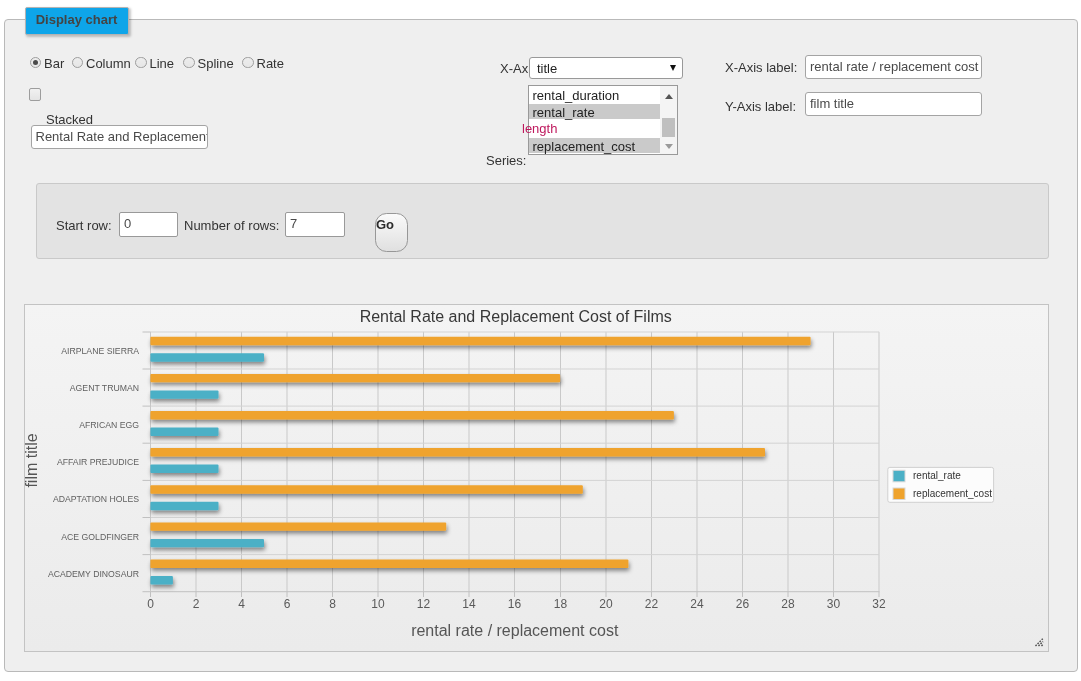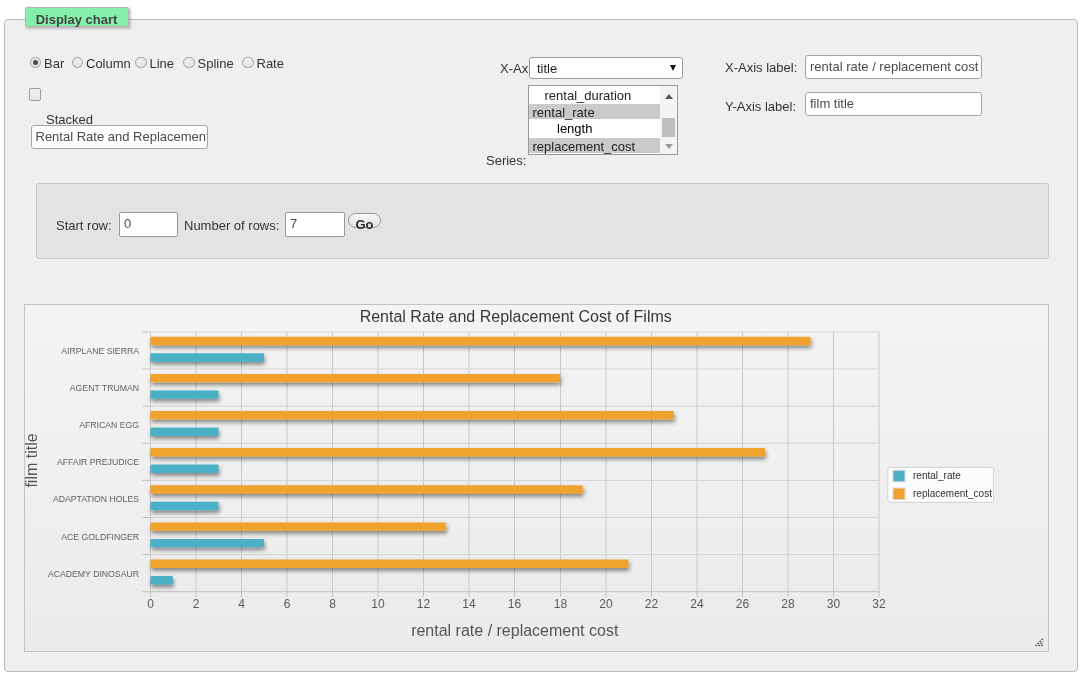--- a/index.html
+++ b/index.html
@@ -9,21 +9,21 @@
 .input { position:absolute; background:#fff; border:1px solid #a4a4a4; border-radius:3px; font-size:13px; color:#4a4a4a; overflow:hidden; white-space:nowrap; line-height:22px; padding-left:4px; }
 .radio { position:absolute; width:11.5px; height:11.5px; border:1px solid #9d9d9d; border-radius:50%; background:linear-gradient(#ededed,#e6e6e6); }
 .radio.on::after { content:""; position:absolute; left:2.25px; top:2.25px; width:5px; height:5px; border-radius:50%; background:#4a4a4a; }
 .check { position:absolute; width:12.5px; height:12.5px; border:1px solid #9d9d9d; border-radius:2px; background:linear-gradient(#f1f1f1,#e4e4e4); }
 </style>
 </head>
 <body>
 
 <div class="abs" style="left:4px; top:19px; width:1074px; height:653px; background:#efefef; border:1px solid #b9b9b9; border-radius:4px;"></div>
 
-<div class="abs" style="left:24.5px; top:7px; width:104px; height:20px; background:#86efac; border:1px solid #b3b3b3; border-radius:2px; box-shadow:1.5px 1.5px 2.5px rgba(0,0,0,0.22); font-size:13px; font-weight:bold; color:#444; text-align:center; line-height:24px;">Display chart</div>
+<div class="abs" style="left:24.5px; top:7px; width:104px; height:28px; background:#0ea5e9; border:1px solid #b3b3b3; border-radius:2px; box-shadow:1.5px 1.5px 2.5px rgba(0,0,0,0.22); font-size:13px; font-weight:bold; color:#444; text-align:center; line-height:24px;">Display chart</div>
 
 <div class="radio on" style="left:29.5px; top:56.5px;"></div>
 <div class="txt" style="left:44px; top:56px;">Bar</div>
 <div class="radio" style="left:71.5px; top:56.5px;"></div>
 <div class="txt" style="left:86px; top:56px;">Column</div>
 <div class="radio" style="left:135px; top:56.5px;"></div>
 <div class="txt" style="left:149.5px; top:56px;">Line</div>
 <div class="radio" style="left:183px; top:56.5px;"></div>
 <div class="txt" style="left:197.5px; top:56px;">Spline</div>
 <div class="radio" style="left:242px; top:56.5px;"></div>
@@ -36,41 +36,41 @@
 
 <div class="txt" style="left:486px; top:61px;margin-left:14px;">X-Axis:</div>
 <div class="abs" style="left:528.5px; top:57px; width:154px; height:22px; background:#fff; border:1px solid #999; border-radius:3px;"></div>
 <div class="txt" style="left:537px; top:61px; color:#222;">title</div>
 <div class="abs" style="left:669.5px; top:64.5px; width:0; height:0; border-left:3.5px solid transparent; border-right:3.5px solid transparent; border-top:6.5px solid #111;"></div>
 
 <div class="txt" style="left:486px; top:153px;">Series:</div>
 <div class="abs" style="left:527.5px; top:85px; width:150px; height:70px; background:#fff; border:1px solid #999;"></div>
 <div class="abs" style="left:528.5px; top:103.5px; width:131px; height:15.5px; background:#cacaca;"></div>
 <div class="abs" style="left:528.5px; top:137.5px; width:131px; height:15px; background:#cacaca;"></div>
-<div class="txt" style="left:532.5px; top:88px; color:#222;margin-left:12px;">rental_duration</div>
+<div class="txt" style="left:532.5px; top:88px; color:#222;">rental_duration</div>
 <div class="txt" style="left:532.5px; top:104.5px; color:#222;">rental_rate</div>
-<div class="txt" style="left:557px; top:121px; color:#000000;">length</div>
+<div class="txt" style="left:522px; top:121px; color:#be185d;">length</div>
 <div class="txt" style="left:532.5px; top:138.5px; color:#222;">replacement_cost</div>
 
 <div class="abs" style="left:660px; top:86px; width:16.5px; height:68px; background:#f4f4f4;"></div>
 <div class="abs" style="left:664.5px; top:93.5px; width:0; height:0; border-left:4px solid transparent; border-right:4px solid transparent; border-bottom:5px solid #555;"></div>
 <div class="abs" style="left:662px; top:118px; width:13px; height:19px; background:#bfbfbf;"></div>
 <div class="abs" style="left:664.5px; top:143.5px; width:0; height:0; border-left:4px solid transparent; border-right:4px solid transparent; border-top:5px solid #9a9a9a;"></div>
 
 <div class="txt" style="left:725px; top:60px;text-align:center;">X-Axis label:</div>
 <div class="input" style="left:805px; top:54.5px; width:177px; height:24px;">rental rate / replacement cost</div>
 <div class="txt" style="left:725px; top:99px;">Y-Axis label:</div>
 <div class="input" style="left:805px; top:91.5px; width:177px; height:24px;">film title</div>
 
 <div class="abs" style="left:36px; top:183px; width:1012.5px; height:75.5px; background:#e3e3e3; border:1px solid #c9c9c9; border-radius:3px;"></div>
 <div class="txt" style="left:56px; top:218px;">Start row:</div>
 <div class="input" style="left:119px; top:212px; width:59px; height:24.5px; border-color:#999; border-radius:2px;">0</div>
 <div class="txt" style="left:184px; top:218px;">Number of rows:</div>
 <div class="input" style="left:285px; top:212px; width:60px; height:24.5px; border-color:#999; border-radius:2px;">7</div>
-<div class="abs" style="left:348px; top:213px; width:33px; height:15px; border:1px solid #979797; border-radius:11.5px; background:linear-gradient(#fafafa,#e0e0e0); font-size:13px; font-weight:bold; color:#2b2b2b; text-align:center; line-height:21px;">Go</div>
+<div class="abs" style="left:375px; top:213px; width:33px; height:39px; border:1px solid #979797; border-radius:11.5px; background:linear-gradient(#fafafa,#e0e0e0); font-size:13px; font-weight:bold; color:#2b2b2b; line-height:21px;">Go</div>
 
 <div class="abs" style="left:24px; top:304px; width:1025px; height:347.5px; background:linear-gradient(#f4f4f4,#ebebeb); border:1px solid #c3c3c3;"></div>
 
 <svg class="abs" style="left:25px; top:305px;" width="1023" height="345" viewBox="0 0 1023 345">
 <defs>
 <filter id="bs" x="-3%" y="-80%" width="110%" height="300%">
 <feDropShadow dx="1" dy="2.8" stdDeviation="1.9" flood-color="#000000" flood-opacity="0.45"></feDropShadow>
 </filter>
 </defs>
 

